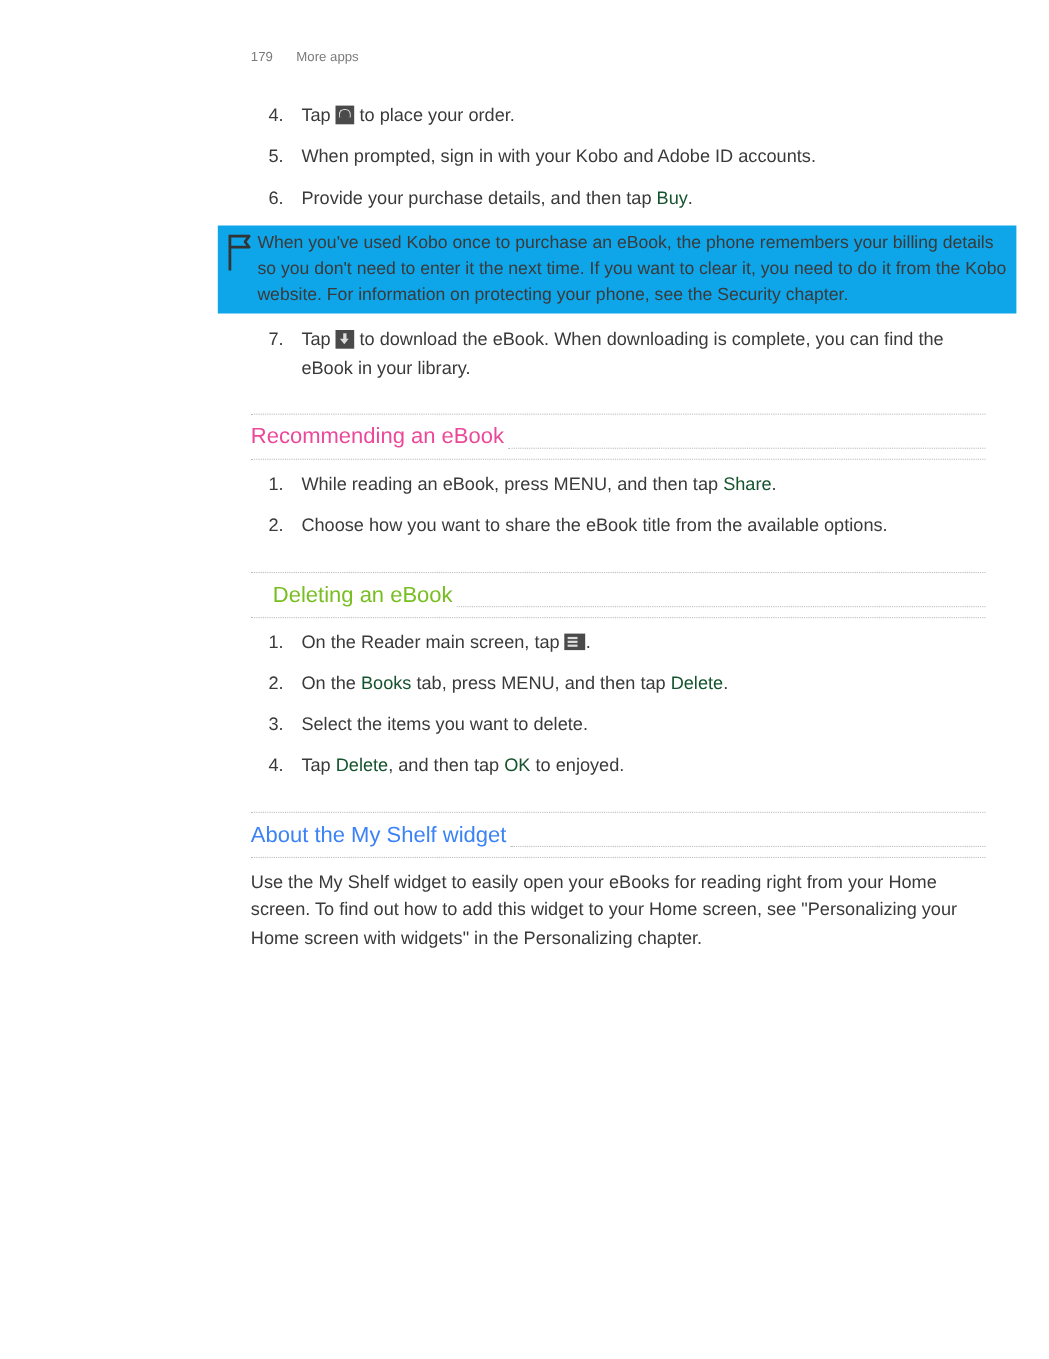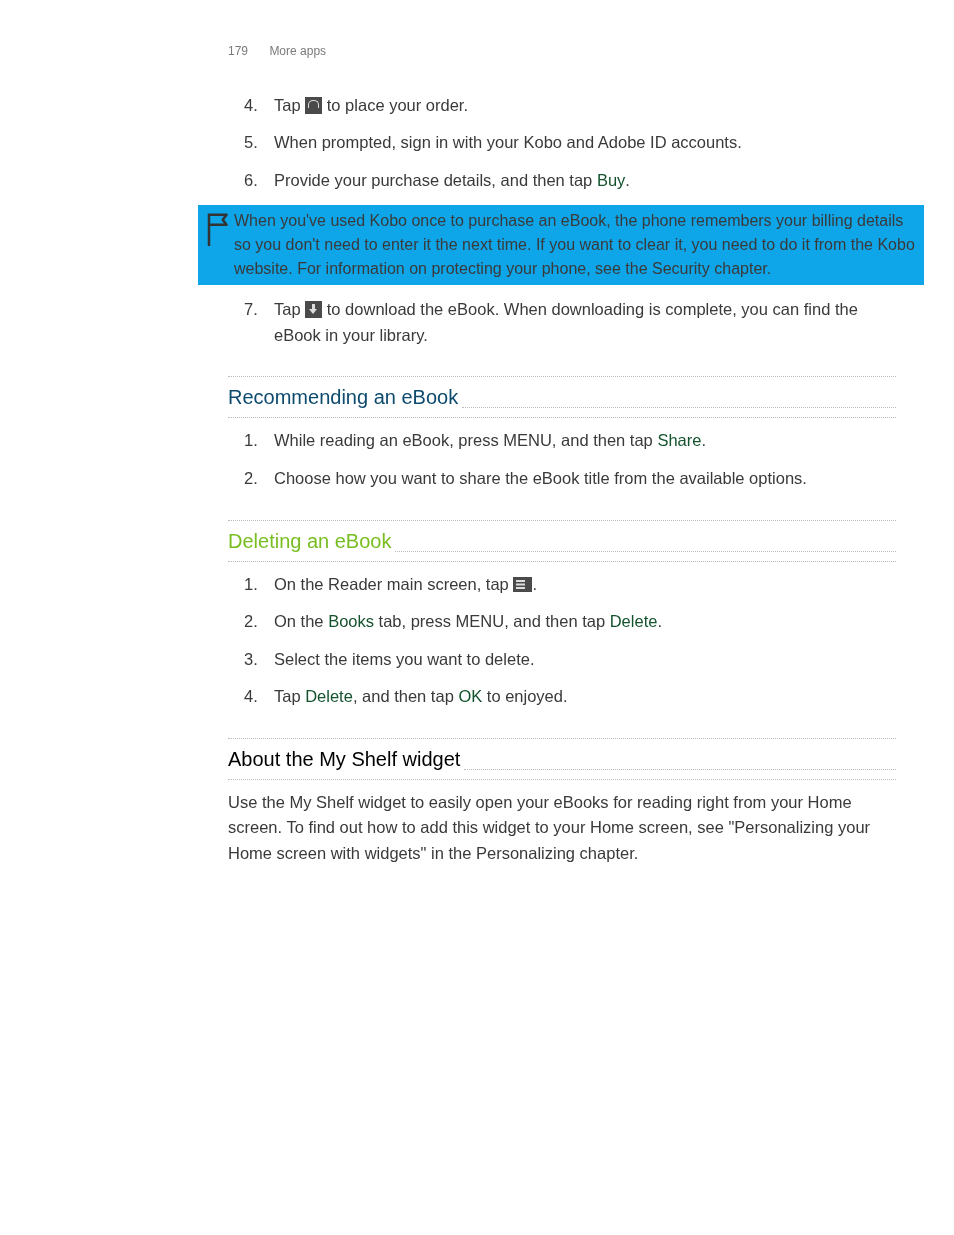--- a/index.html
+++ b/index.html
@@ -138,37 +138,37 @@
 
   <ol class="steps start7">
     <li>
       <span>Tap </span><span class="icon-download"></span><span> to download the eBook. When downloading is complete, you can find the eBook in your library.</span>
     </li>
   </ol>
 
   <div class="title-wrap">
     <div class="title-top-dots"></div>
     <div class="title-row">
-      <span class="title-text" style="color:#0c4a6e;font-size:20px;font-weight:400;">Recommending an eBook</span>
+      <span class="title-text" style="color:#ec4899;font-size:20px;font-weight:400;">Recommending an eBook</span>
       <span class="dots-fill"></span>
     </div>
     <div class="title-bottom-dots"></div>
   </div>
 
   <ol class="steps">
     <li>
       <span>While reading an eBook, press MENU, and then tap </span><span class="bold">Share</span><span>.</span>
     </li>
     <li><span>Choose how you want to share the eBook title from the available options.</span></li>
   </ol>
 
   <div class="title-wrap">
     <div class="title-top-dots"></div>
     <div class="title-row">
-      <span class="title-text" style="color:#78be20;font-size:20px;font-weight:400;">Deleting an eBook</span>
+      <span class="title-text" style="color:#78be20;font-size:20px;font-weight:400;margin-left:20px;">Deleting an eBook</span>
       <span class="dots-fill"></span>
     </div>
     <div class="title-bottom-dots"></div>
   </div>
 
   <ol class="steps">
     <li>
       <span>On the Reader main screen, tap </span><span class="icon-list"></span><span>.</span>
     </li>
     <li>
@@ -176,21 +176,21 @@
     </li>
     <li><span>Select the items you want to delete.</span></li>
     <li>
       <span>Tap </span><span class="bold">Delete</span><span>, and then tap </span><span class="bold">OK</span><span> to enjoyed.</span>
     </li>
   </ol>
 
   <div class="title-wrap">
     <div class="title-top-dots"></div>
     <div class="title-row">
-      <span class="title-text" style="color:#000000;font-size:20px;font-weight:400;">About the My Shelf widget</span>
+      <span class="title-text" style="color:#3b82f6;font-size:20px;font-weight:400;">About the My Shelf widget</span>
       <span class="dots-fill"></span>
     </div>
     <div class="title-bottom-dots"></div>
   </div>
 
   <p class="para">Use the My Shelf widget to easily open your eBooks for reading right from your Home screen. To find out how to add this widget to your Home screen, see "Personalizing your Home screen with widgets" in the Personalizing chapter.</p>
 
 </div>
 
 </body></html>

